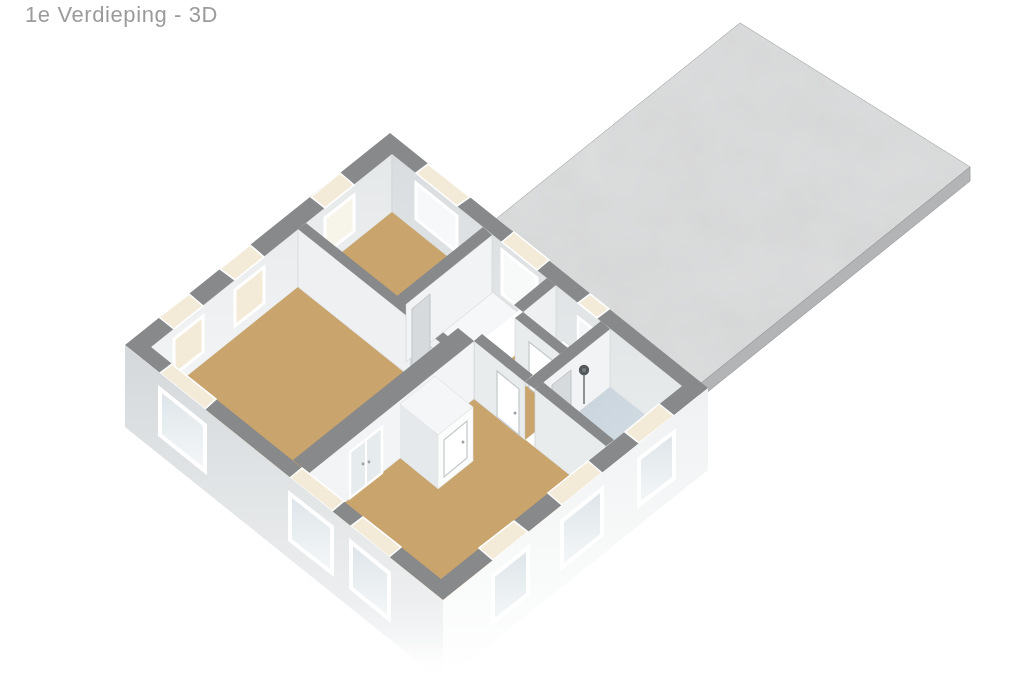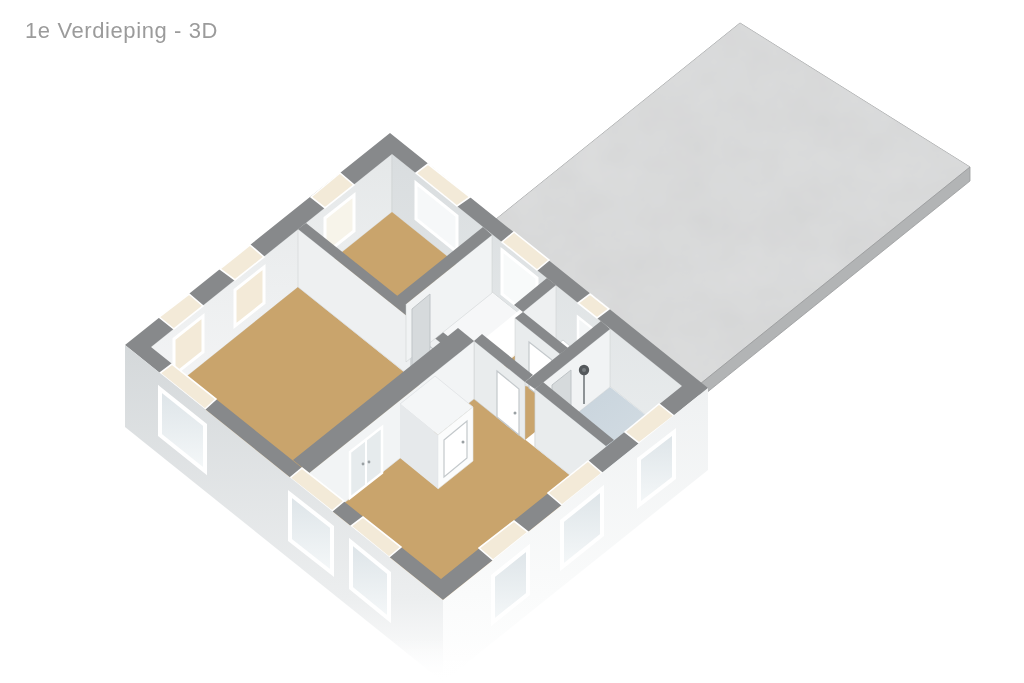--- a/index.html
+++ b/index.html
@@ -1,18 +1,18 @@
 <!DOCTYPE html>
 <html style="--background: #ffffff; --title-color: #9b9b9b; --floor: #c9a46c; --bath-floor: #ccd7df; --wall-top: #87898b; --roof: #c7c9ca; --roof-edge: #b2b4b5; --exterior-shade: #d6dadc; --exterior-light: #f0f2f3; --interior-wall: #eef0f1; --glass: #e3e9ec; --sill: #f3ead8;"><head>
 <meta charset="utf-8">
 <style>
   html,body{margin:0;padding:0;background:#fff;}
   .page{position:relative;width:1024px;height:683px;background:var(--background,#fff);overflow:hidden;
         font-family:"Liberation Sans", sans-serif;}
-  .title{position:absolute;left:25px;top:18px;font-size:22px;letter-spacing:.6px;
+  .title{position:absolute;left:25px;top:2px;font-size:22px;letter-spacing:.6px;
          color:var(--title-color,#9b9b9b);font-weight:400;}
   svg{position:absolute;left:0;top:0;}
   .band{fill:var(--wall-top,#87898b);}
   .sill{fill:var(--sill,#f3ead8);stroke:#ffffff;stroke-width:1.6;}
   .iface{stroke:#c9cdcf;stroke-width:.5;}
   .door{fill:#ffffff;stroke:#c3c8cb;stroke-width:1.2;}
   .door-gray{fill:#d6dadc;stroke:#bfc4c7;stroke-width:1;}
   .treadline{stroke:#d7dbde;stroke-width:1.4;}
 </style>
 </head>

